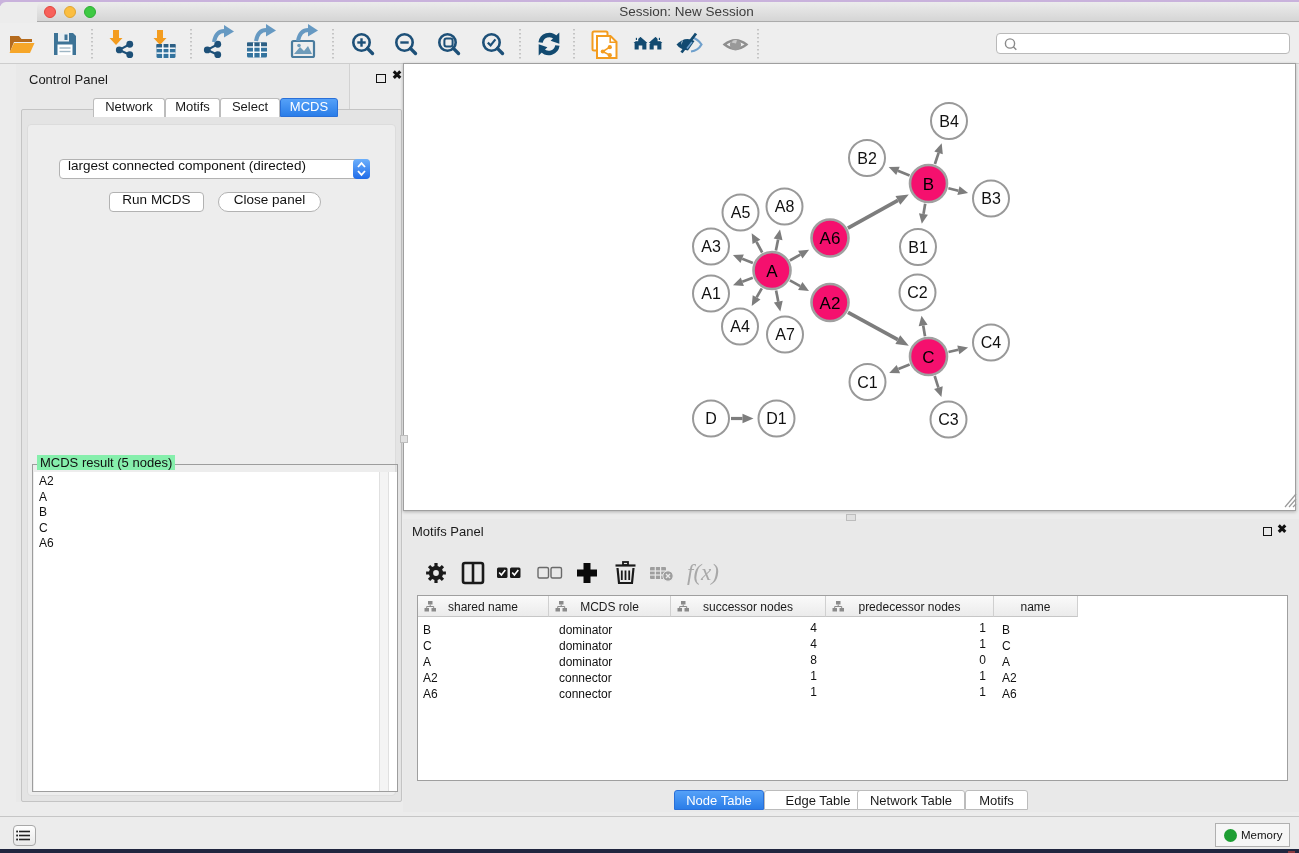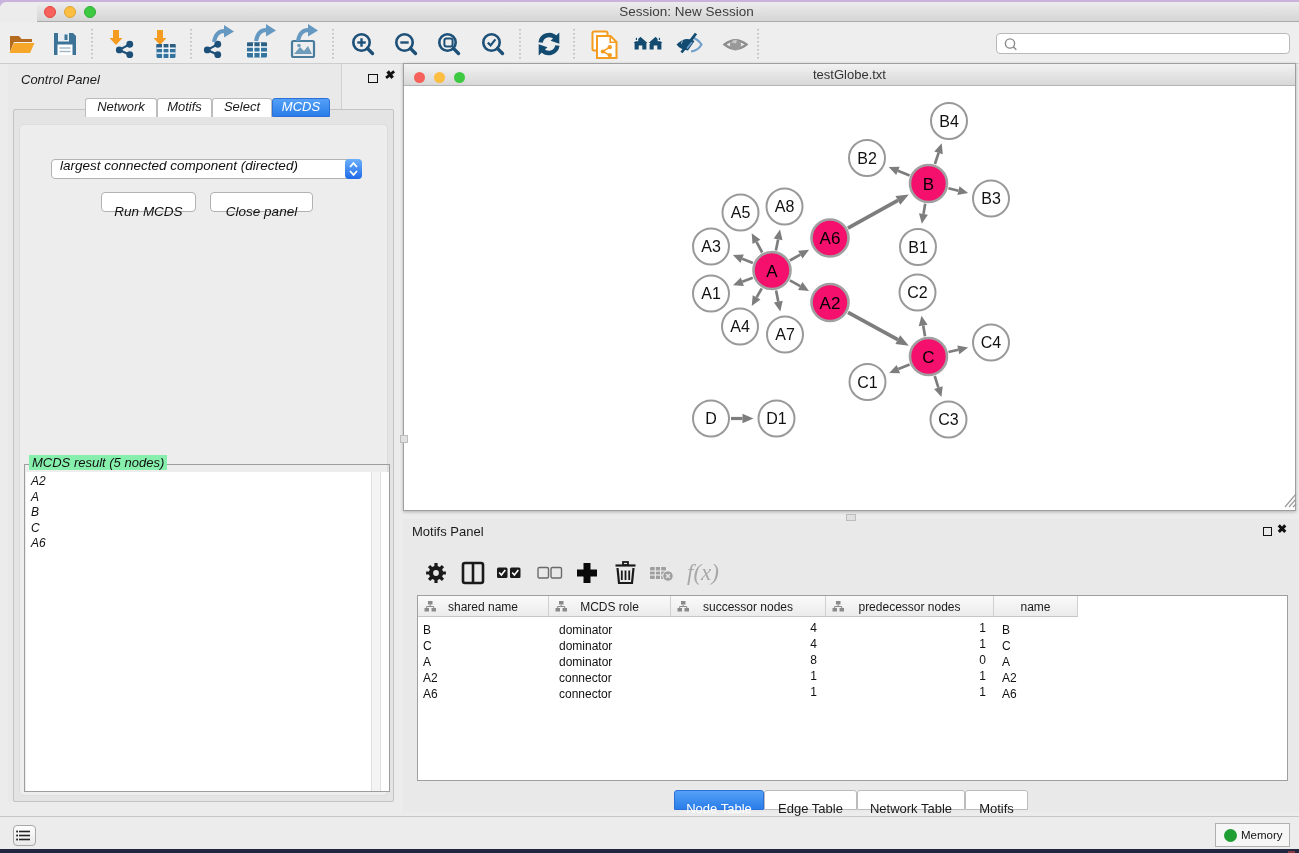--- a/index.html
+++ b/index.html
@@ -9,49 +9,49 @@
 #desktop-top { left:0; top:0; width:1299px; height:6px; background:#c9b2dc; }
 #desktop-bot { left:0; top:849px; width:1299px; height:4px; background:#20263f; }
 #mainwin { left:0; top:2px; width:1299px; height:847px; background:#ececec; border-radius:6px 6px 0 0; }
 #titlebar { left:0; top:0; width:1299px; height:20px; border-radius:6px 6px 0 0;
   background:linear-gradient(#ececec,#d5d5d5); border-bottom:1px solid #ababab;margin-left:37px; }
 .tl { position:absolute; width:12px; height:12px; border-radius:50%; top:4px; }
 #title-text { left:0; top:2px; width:1299px; text-align:center; font-size:13.5px; color:#3d3d3d; }
 #toolbar { left:0; top:21px; width:1299px; height:41px; background:#eeeeee; border-bottom:1px solid #cdcdcd; }
 #searchbox { left:996px; top:10px; width:294px; height:21px; background:#fff; border:1px solid #b9b9b9; border-radius:4px; }
 
-#cp { left:8px; top:62px; width:334px; height:738px; background:#e9e9e9; border-right:1px solid #d2d2d2;font-style:italic; }
+#cp { left:16px; top:62px; width:334px; height:738px; background:#e9e9e9; border-right:1px solid #d2d2d2; }
 #cp-title { left:13px; top:8px; font-size:13px; color:#1a1a1a; }
 .tab { position:absolute; top:34px; height:19px; background:#fff; border:1px solid #bcbcbc; border-bottom:none;
   font-size:13px; color:#1a1a1a; text-align:center; padding-top:0px; line-height:16px; border-radius:3px 3px 0 0; }
 .tabsel { background:linear-gradient(#55a1f8,#2a7de8); color:#fff; border:1px solid #2a70d8; }
 #cp-outer { left:5px; top:45px; width:381px; height:693px; background:#e4e4e4; border:1px solid #c4c4c4; border-radius:2px;}
 #cp-inner { left:11px; top:60px; width:369px; height:672px; background:#ededed; border:1px solid #dcdcdc; border-radius:4px; }
 #opt-label { left:0; top:70px; width:391px; text-align:center; font-size:14px; color:#111; }
 #combo { left:43px; top:95px; width:311px; height:20px; background:#fff; border:1px solid #b2b2b2; border-radius:4px;
   font-size:13.5px; color:#111; padding:0 0 0 8px; line-height:12px; }
 #combo-btn { left:337px; top:95px; width:17px; height:20px; border-radius:4px; background:linear-gradient(#6cb0fc,#1f6be8); }
 .btn { position:absolute; top:128px; height:20px; background:#fff; border:1px solid #b2b2b2; border-radius:4px;
-  font-size:13.5px; color:#111; text-align:center; padding-top:12px; line-height:13px; }
+  font-size:13.5px; color:#111; text-align:center; padding-top:0px; line-height:13px; }
 #groupbox { left:16px; top:400px; width:366px; height:328px; border:1px solid #9d9d9d; }
 #gb-label { left:21px; top:391px; font-size:13px; color:#111; background:#86efac; padding:0 3px; }
 #gb-list { left:1px; top:7px; width:363px; height:319px; background:#fff; font-size:12px; color:#111; padding:2px 0 0 5px; line-height:15.6px; }
 #gb-scroll { right:8px; top:0px; width:10px; height:319px; background:#f4f4f4; border-left:1px solid #e0e0e0; border-right:1px solid #e0e0e0;}
 
 #nw { left:403px; top:61px; width:893px; height:448px; background:#fff; border:1px solid #9f9f9f; box-shadow:0 1px 3px rgba(0,0,0,0.25); }
 #nw-titlebar { left:0; top:0; width:891px; height:22px; background:linear-gradient(#f2f2f2,#d8d8d8); border-bottom:1px solid #b4b4b4; }
 #nw-title { left:0; top:3px; width:891px; text-align:center; font-size:13px; color:#333; }
 
 #tp { left:403px; top:517px; width:896px; height:293px; background:#e9e9e9; }
 #tp-title { left:9px; top:5px; font-size:13px; color:#1a1a1a; }
 #tp-toolbar { left:9px; top:30px; width:880px; height:36px; }
 #tbl-frame { left:14px; top:76px; width:871px; height:186px; background:#fff; border:1px solid #9f9f9f;padding-left:19px; }
 .th { position:absolute; top:0; height:21px; background:linear-gradient(#fafafa,#ebebeb); border-right:1px solid #d0d0d0; border-bottom:1px solid #c6c6c6; font-size:12px; color:#1a1a1a; text-align:center; padding-top:4px; }
 .td { position:absolute; font-size:12px; color:#111; height:16px; }
-.bt-tab { position:absolute; top:271px; height:20px; background:#fff; border:1px solid #bcbcbc; font-size:13px; color:#1a1a1a; text-align:center; padding-top:10px; border-radius:3px 3px 0 0; }
+.bt-tab { position:absolute; top:271px; height:20px; background:#fff; border:1px solid #bcbcbc; font-size:13px; color:#1a1a1a; text-align:center; padding-top:2px; border-radius:3px 3px 0 0; }
 
 #statusbar { left:0; top:814px; width:1299px; height:33px; background:#ececec; border-top:1px solid #c6c6c6; }
 #status-btn { left:13px; top:8px; width:23px; height:21px; background:linear-gradient(#fefefe,#e9e9e9); border:1px solid #a8a8a8; border-radius:4px; }
 #mem-btn { left:1215px; top:6px; width:75px; height:24px; background:#f6f6f6; border:1px solid #b0b0b0; }
 #mem-dot { left:8px; top:5px; width:13px; height:13px; background:#1e9e33; border-radius:50%; }
 #mem-text { left:25px; top:5px; font-size:11.5px; color:#111; }
 </style>
 </head>
 <body>
 <div class="abs" id="desktop-top"></div>
@@ -177,37 +177,30 @@
     <div class="tab" style="left:204px; width:60px;">Select</div>
     <div class="tab tabsel" style="left:264px; width:58px;">MCDS</div>
     <div class="abs" id="combo">largest connected component (directed)</div>
     <div class="abs" id="combo-btn">
         <svg width="17" height="20" style="position:absolute;left:0;top:0;">
           <path d="M 5 8 L 8.5 4.2 L 12 8" stroke="#fff" stroke-width="1.8" fill="none"></path>
           <path d="M 5 12 L 8.5 15.8 L 12 12" stroke="#fff" stroke-width="1.8" fill="none"></path>
         </svg>
       </div>
     <div class="btn" style="left:93px; width:95px;">Run MCDS</div>
-    <div class="btn" style="left:202px; width:103px;">Close panel</div>
+    <div class="btn" style="left:202px; width:103px;border-radius:10px;">Close panel</div>
     <div class="abs" id="groupbox">
       <div class="abs" id="gb-list">A2<br>A<br>B<br>C<br>A6
         <div class="abs" id="gb-scroll"></div>
       </div>
     </div>
     <div class="abs" id="gb-label">MCDS result (5 nodes)</div>
   </div>
 
   <div class="abs" id="nw">
-    <div class="abs" id="nw-titlebar">
-      <div class="tl" style="left:10px; top:8px; width:11px; height:11px; background:#f7615b;"></div>
-      <div class="tl" style="left:30px; top:8px; width:11px; height:11px; background:#fbbe41;"></div>
-      <div class="tl" style="left:50px; top:8px; width:11px; height:11px; background:#3ec943;"></div>
-      <div class="abs" id="nw-title">testGlobe.txt</div>
-
-    </div>
     <svg class="abs" id="graph" style="left:0; top:23px;" width="891" height="423" viewBox="403 86 891 423">
 <rect x="403" y="86" width="891" height="423" fill="#ffffff"></rect>
 <line x1="761.2" y1="251.5" x2="755.5" y2="240.9" stroke="#7d7d7d" stroke-width="2.7"></line>
 <polygon points="750.7,232.2 759.4,238.8 751.5,243.1" fill="#7d7d7d"></polygon>
 <line x1="774.9" y1="249.4" x2="777.1" y2="238.4" stroke="#7d7d7d" stroke-width="2.7"></line>
 <polygon points="779.0,228.6 781.5,239.2 772.7,237.5" fill="#7d7d7d"></polygon>
 <line x1="751.9" y1="262.0" x2="741.2" y2="257.8" stroke="#7d7d7d" stroke-width="2.7"></line>
 <polygon points="731.9,254.1 742.8,253.6 739.5,262.0" fill="#7d7d7d"></polygon>
 <line x1="751.8" y1="276.7" x2="741.3" y2="280.7" stroke="#7d7d7d" stroke-width="2.7"></line>
 <polygon points="732.0,284.2 739.8,276.5 742.9,284.9" fill="#7d7d7d"></polygon>
@@ -365,21 +358,21 @@
 <div class="td" style="left:253px; top:73px; width:146px; text-align:right;">1</div>
 <div class="td" style="left:408px; top:73px; width:160px; text-align:right;">1</div>
 <div class="td" style="left:584px; top:75px;">A2</div>
 <div class="td" style="left:5px; top:91px;">A6</div>
 <div class="td" style="left:141px; top:91px;">connector</div>
 <div class="td" style="left:253px; top:89px; width:146px; text-align:right;">1</div>
 <div class="td" style="left:408px; top:89px; width:160px; text-align:right;">1</div>
 <div class="td" style="left:584px; top:91px;">A6</div>
 </div>
     <div class="bt-tab" style="left:271px; width:90px; background:linear-gradient(#55a1f8,#2a7de8); color:#fff; border-color:#2a70d8;">Node Table</div>
-    <div class="bt-tab" style="left:361px; width:93px;">Edge Table</div>
+    <div class="bt-tab" style="left:361px; width:108px;">Edge Table</div>
     <div class="bt-tab" style="left:454px; width:108px;">Network Table</div>
     <div class="bt-tab" style="left:562px; width:63px;">Motifs</div>
   </div>
 
 <div class="abs" style="left:400px; top:433px; width:8px; height:8px; background:#e0e0e0; border:1px solid #bdbdbd;"></div>
 <div class="abs" style="left:846px; top:512px; width:10px; height:7px; background:#e0e0e0; border:1px solid #bdbdbd;"></div>
 <div class="abs" style="left:1288px; top:849px; width:7px; height:4px; background:#8a3a40;"></div>
 <svg class="abs" style="left:1284px; top:489px;" width="13" height="18">
 <g stroke="#9a9a9a" stroke-width="1.2">
         <line x1="1" y1="16" x2="12" y2="3"></line>

